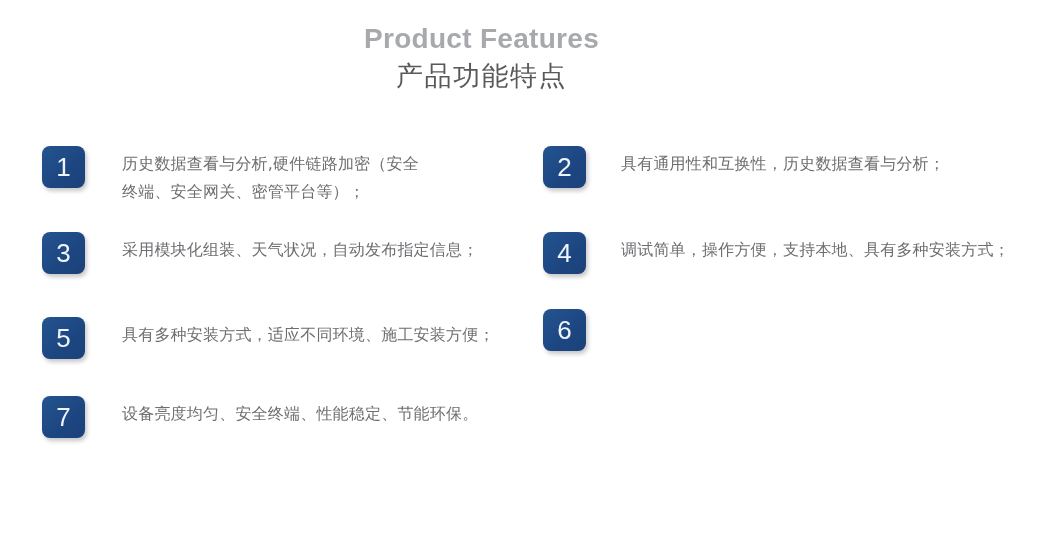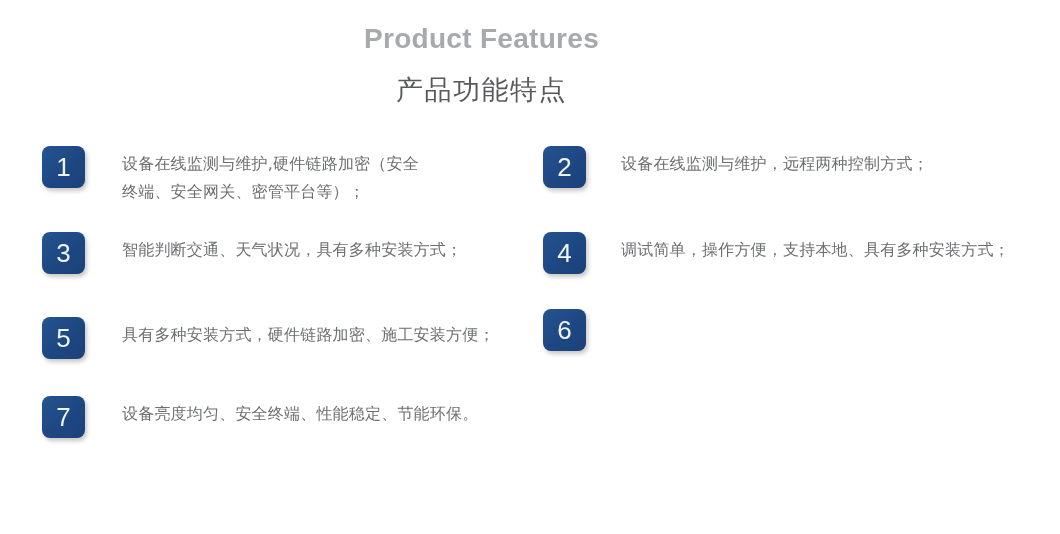--- a/index.html
+++ b/index.html
@@ -37,21 +37,21 @@
     letter-spacing: 0.3px;
     line-height: 34px;
     margin: 0;
   }
   .title-cn {
     font-size: 27px;
     font-weight: normal;
     color: #58595b;
     letter-spacing: 1.5px;
     line-height: 36px;
-    margin: 16px 0 0 0;
+    margin: 2px 0 0 0;
     font-family: Liberation Sans, sans-serif;
   }
 
   
   .features {
     position: absolute;
     left: 0;
     top: 132px;
     width: 1060px;
     height: 330px;
@@ -116,41 +116,41 @@
 
   <div class="title-block">
     <div class="title-en">Product Features</div>
     <div class="title-cn">产品功能特点</div>
   </div>
 
   <div class="features">
 
     <div class="feature col-left row1">
       <div class="badge">1</div>
-      <div class="feature-text w-narrow">设备在线监测与维护,硬件链路加密（安全终端、安全网关、密管平台等）；</div>
+      <div class="feature-text w-narrow">历史数据查看与分析,硬件链路加密（安全终端、安全网关、密管平台等）；</div>
     </div>
 
     <div class="feature col-right row1">
       <div class="badge">2</div>
-      <div class="feature-text w-widest">设备在线监测与维护，远程两种控制方式；</div>
+      <div class="feature-text w-widest">具有通用性和互换性，历史数据查看与分析；</div>
     </div>
 
     <div class="feature col-left row2">
       <div class="badge">3</div>
-      <div class="feature-text w-widest">智能判断交通、天气状况，具有多种安装方式；</div>
+      <div class="feature-text w-widest">采用模块化组装、天气状况，自动发布指定信息；</div>
     </div>
 
     <div class="feature col-right row2">
       <div class="badge">4</div>
       <div class="feature-text w-wide">调试简单，操作方便，支持本地、具有多种安装方式；</div>
     </div>
 
     <div class="feature col-left row3">
       <div class="badge">5</div>
-      <div class="feature-text w-wide">具有多种安装方式，硬件链路加密、施工安装方便；</div>
+      <div class="feature-text w-wide">具有多种安装方式，适应不同环境、施工安装方便；</div>
     </div>
 
     <div class="feature col-right row3-right">
       <div class="badge">6</div>
     </div>
 
     <div class="feature col-left row4">
       <div class="badge">7</div>
       <div class="feature-text w-widest">设备亮度均匀、安全终端、性能稳定、节能环保。</div>
     </div>

